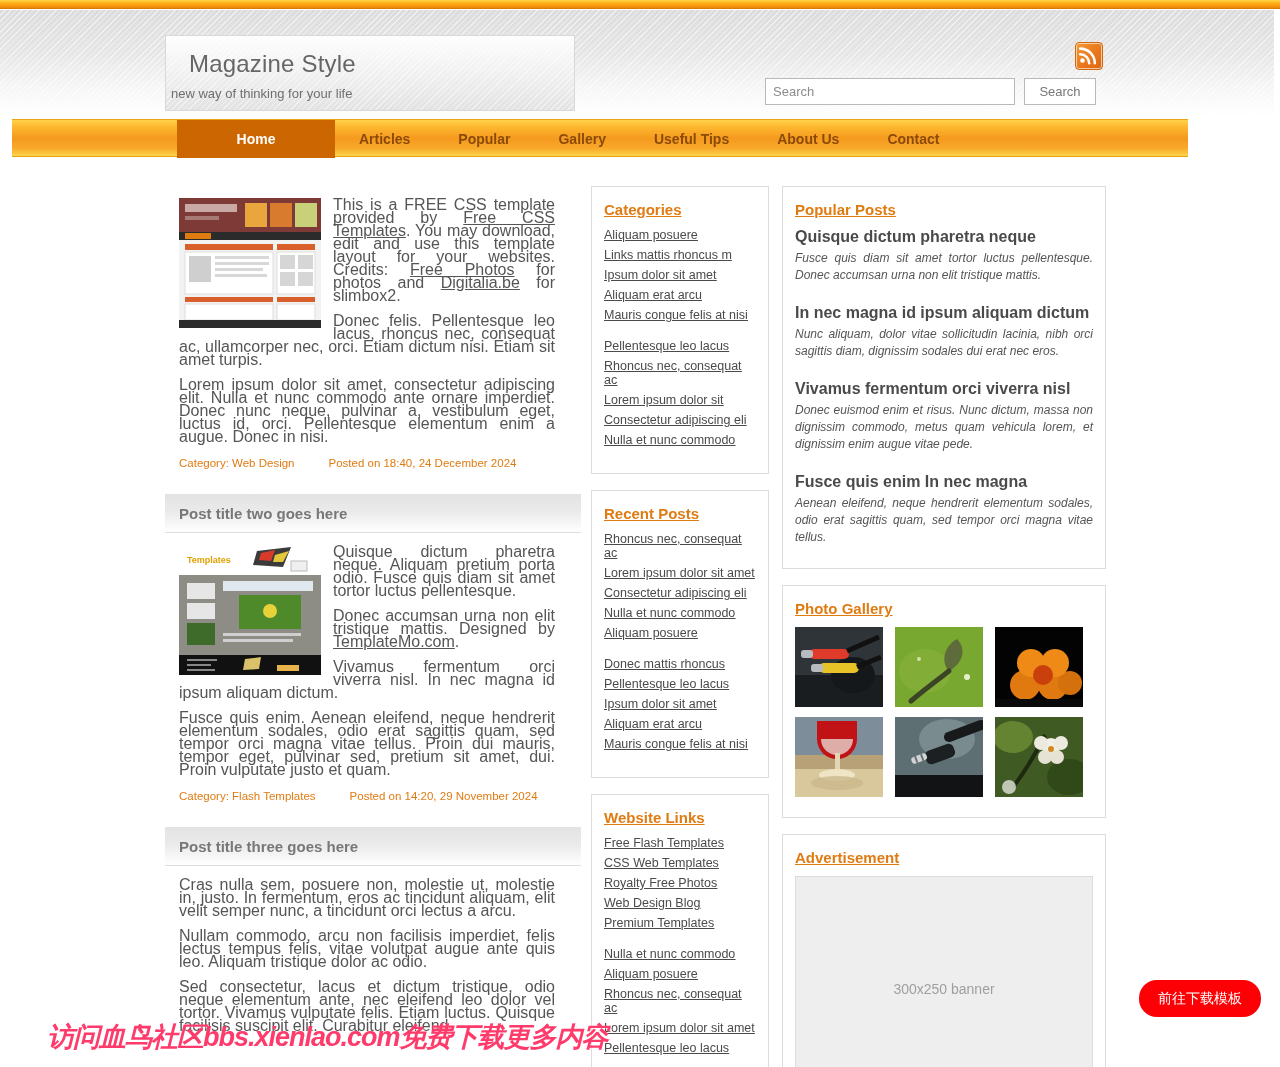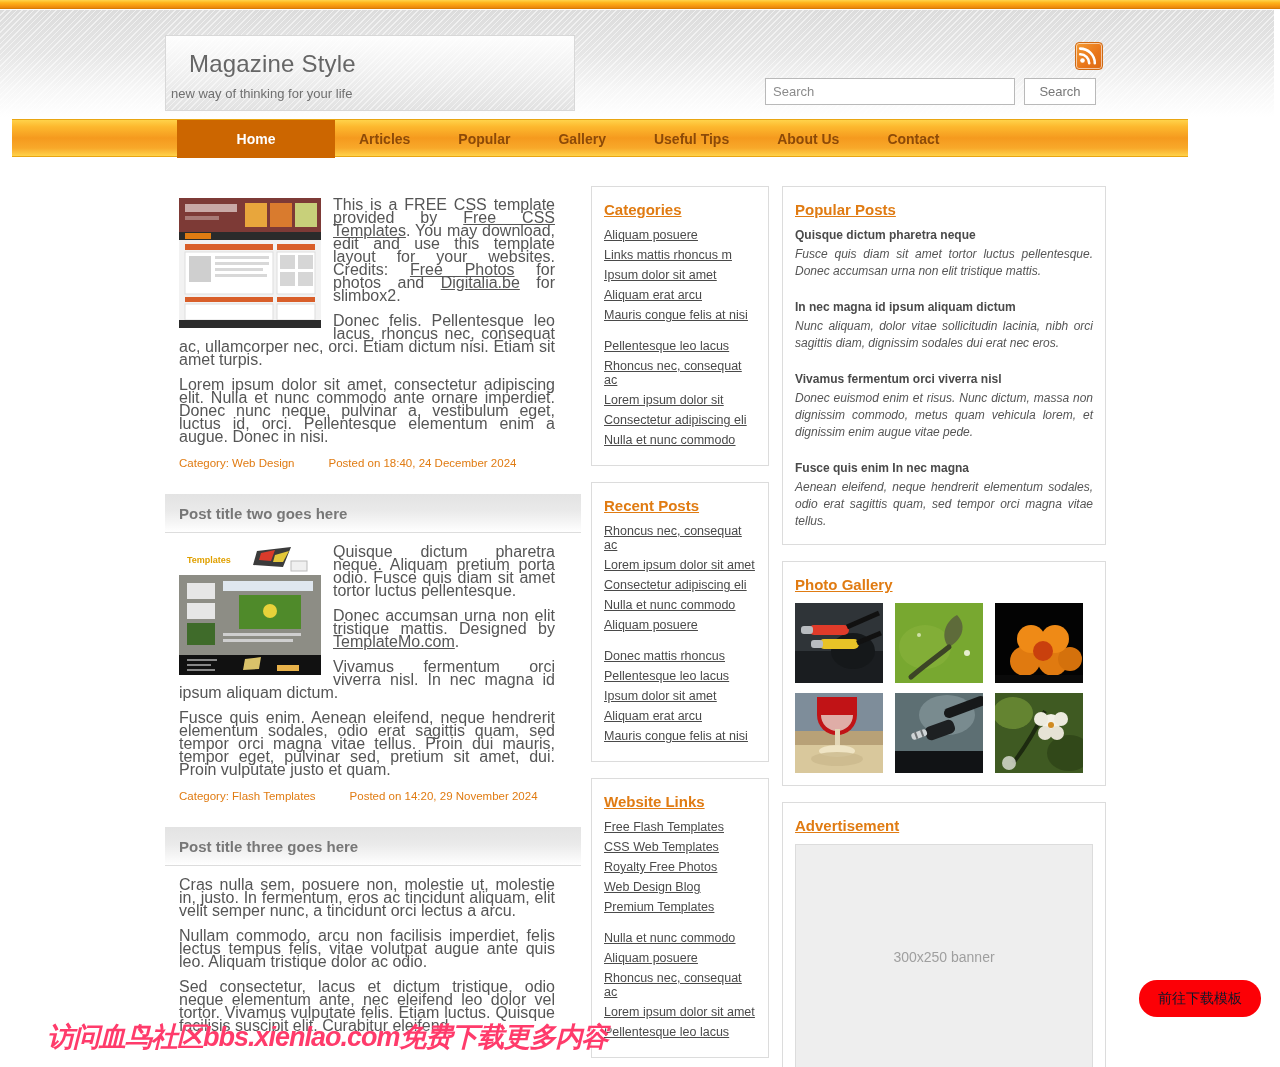--- a/index.html
+++ b/index.html
@@ -223,21 +223,21 @@
     font-size: 11.5px;
     padding: 2px 14px 10px 14px;
   }
   .post-meta .sep { display: inline-block; width: 34px; }
 
   
   .side-box {
     border: 1px solid #dcdcdc;
     background: #ffffff;
     margin-bottom: 16px;
-    padding: 14px 12px 12px 12px;
+    padding: 14px 12px 20px 12px;
     box-sizing: border-box;
   }
   .side-box h3 {
     margin: 0 0 10px 0;
     font-size: 15px;
     font-weight: bold;
     color: #e07b12;
     text-decoration: underline;
   }
   .side-box ul {
@@ -250,21 +250,21 @@
     font-size: 12.5px;
     color: #4a4a4a;
     text-decoration: underline;
   }
   .side-gap { height: 11px; }
 
   
   .pp-item { margin-bottom: 20px; }
   .pp-item:last-child { margin-bottom: 2px; }
   .pp-title {
-    font-size: 12px;
+    font-size: 16px;
     font-weight: bold;
     color: #4a4a4a;
     margin: 0 0 4px 0;
   }
   .pp-text {
     font-size: 12px;
     line-height: 17px;
     color: #555555;
     margin: 0;
     text-align: justify;
@@ -315,21 +315,21 @@
   }
 
   
   #cta-button {
     position: absolute;
     left: 1139px;
     top: 980px;
     width: 122px;
     height: 37px;
     background: #fc0006;
-    color: #0f172a;
+    color: #ffffff;
     border: none;
     border-radius: 18px;
     font-size: 14px;
     font-family: Liberation Serif, serif;
     cursor: pointer;
     z-index: 60;
   }
 </style>
 </head>
 <body>

